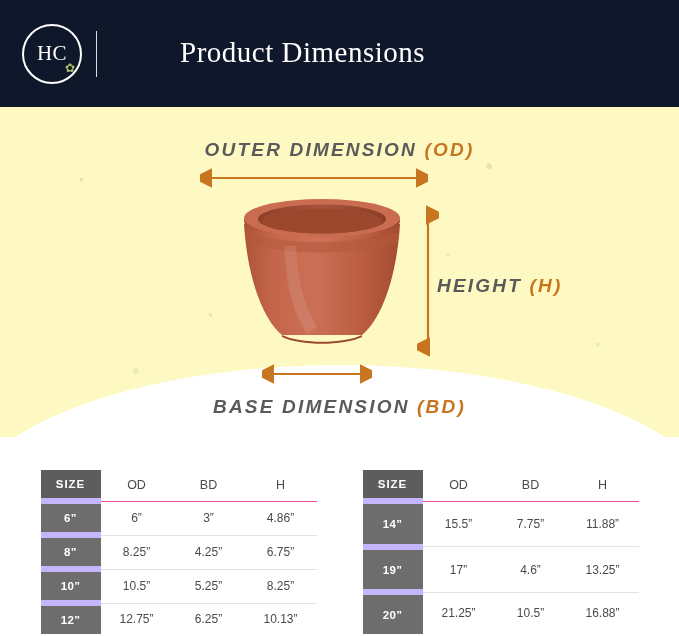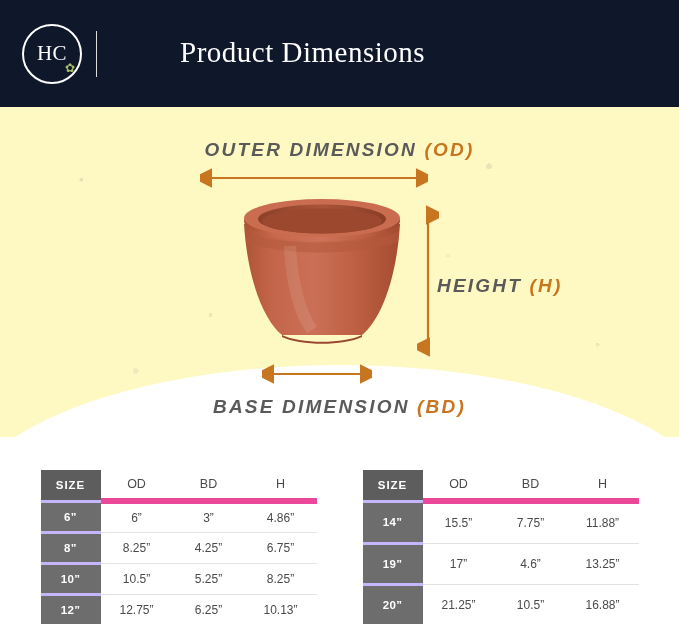--- a/index.html
+++ b/index.html
@@ -172,32 +172,32 @@
     font-weight: normal;
   }
   table.size-table th.col-size,
   table.size-table td.col-size {
     width: 60px;
     background: #6d6d6d;
     color: #ffffff;
     font-weight: bold;
     font-size: 11.5px;
     letter-spacing: 0.4px;
-    border-bottom: 3px solid #c4b5fd;
+    border-bottom: 6px solid #c4b5fd;
   }
   table.size-table th.col-size {
     background: #5d5d5d;
     letter-spacing: 1px;
   }
   table.size-table th.dim {
     width: 72px;
     color: #4a4a4a;
     font-weight: normal;
     font-size: 12.5px;
-    border-bottom: 6px solid #ec4899;
+    border-bottom: 1px solid #ec4899;
   }
   table.size-table td.dim {
     width: 72px;
     border-bottom: 1px solid #e2e2e2;
     font-size: 12px;
   }
   table.size-table tr:last-child td.dim { border-bottom: none; }
   table.size-table tr:last-child td.col-size { border-bottom: none; }
 </style>
 </head>

